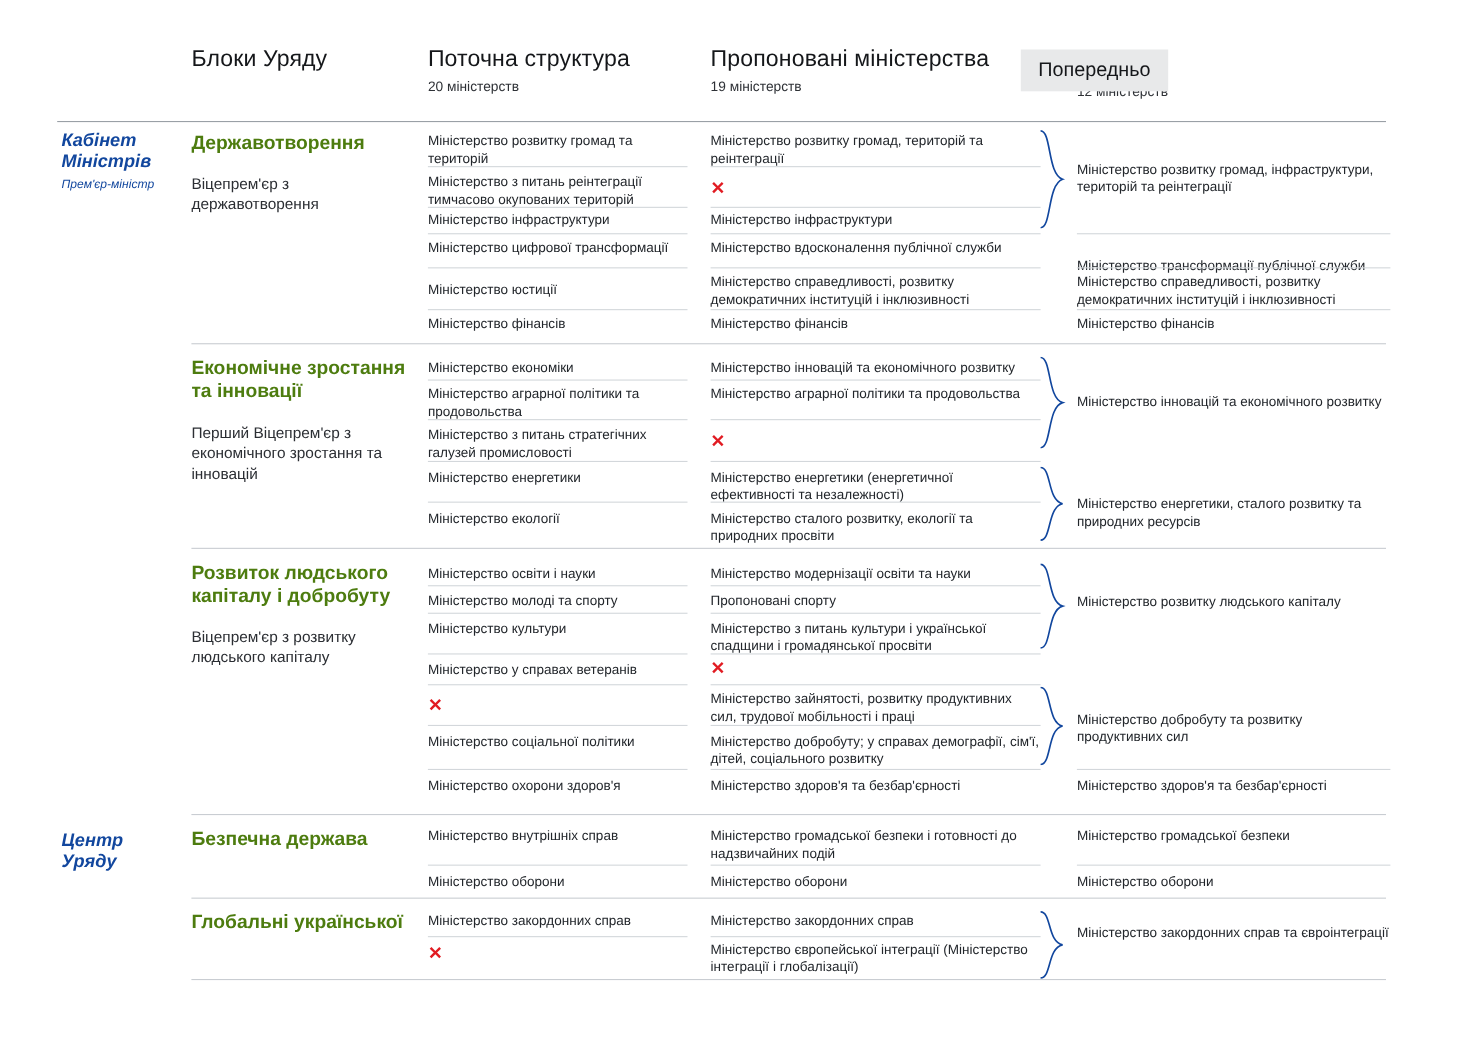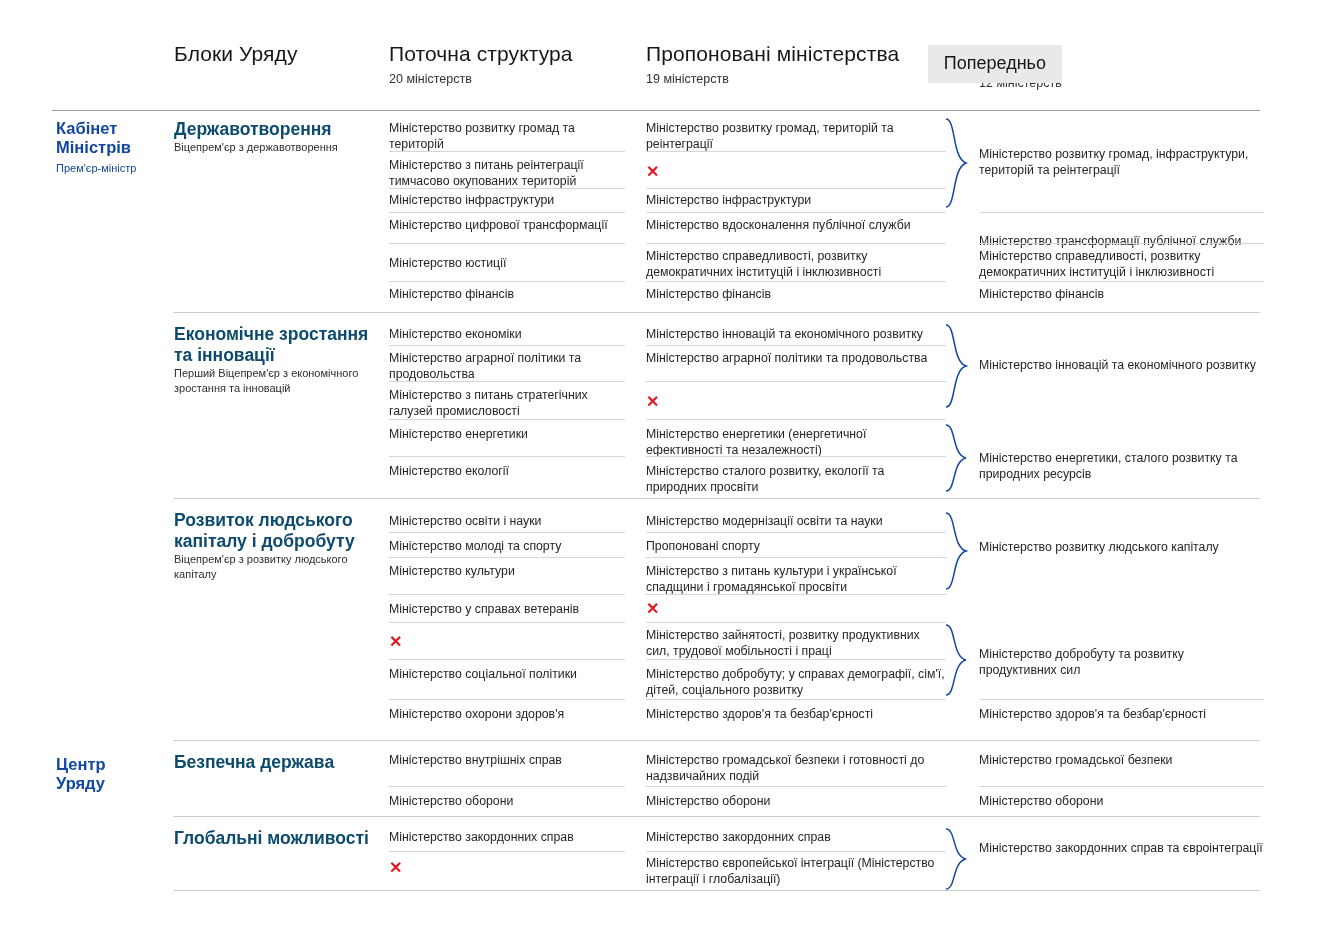--- a/index.html
+++ b/index.html
@@ -68,49 +68,50 @@
 
   
   .branch-label {
     position: absolute;
     left: 56px;
     color: #12479e;
     font-size: 16.5px;
     font-weight: 700;
     line-height: 1.18;
     white-space: nowrap;
+    font-style: italic;
   }
   .branch-label .note {
     display: block;
     font-size: 11px;
     font-weight: 400;
     color: #12479e;
     margin-top: 4px;
   }
   #branch-cabinet { top: 119px; }
   #branch-center  { top: 755px; }
 
   
   .group {
     position: absolute;
     left: 174px;
     width: 205px;
   }
   .group .g-title {
     font-size: 17.5px;
     font-weight: 700;
-    color: #0c4a6e;
+    color: #4d7c0f;
     line-height: 1.2;
   }
   .group .g-sub {
-    font-size: 11px;
+    font-size: 14px;
     font-weight: 400;
     color: #2b2e33;
     line-height: 1.32;
-    margin-top: 0;
+    margin-top: 18px;
   }
 
   
   .group-sep {
     position: absolute;
     left: 174px;
     width: 1086px;
     height: 1px;
     background: #c9cdd2;
   }
@@ -193,21 +194,21 @@
     <div class="g-sub">Перший Віцепрем'єр з економічного зростання та інновацій</div>
   </div>
   <div class="group" style="top:510px;">
     <div class="g-title">Розвиток людського капіталу і добробуту</div>
     <div class="g-sub">Віцепрем'єр з розвитку людського капіталу</div>
   </div>
   <div class="group" style="top:752px;">
     <div class="g-title">Безпечна держава</div>
   </div>
   <div class="group" style="top:828px;">
-    <div class="g-title">Глобальні можливості</div>
+    <div class="g-title">Глобальні української</div>
   </div>
 
   <div class="group-sep" style="top:312px;"></div>
   <div class="group-sep" style="top:498px;"></div>
   <div class="group-sep" style="top:740px;"></div>
   <div class="group-sep" style="top:816px;"></div>
   <div class="group-sep" style="top:890px;"></div>
 
   <div class="cell c1" style="top:120px;">Міністерство розвитку громад та територій</div>
   <div class="row-line l1" style="top:151px;"></div>

